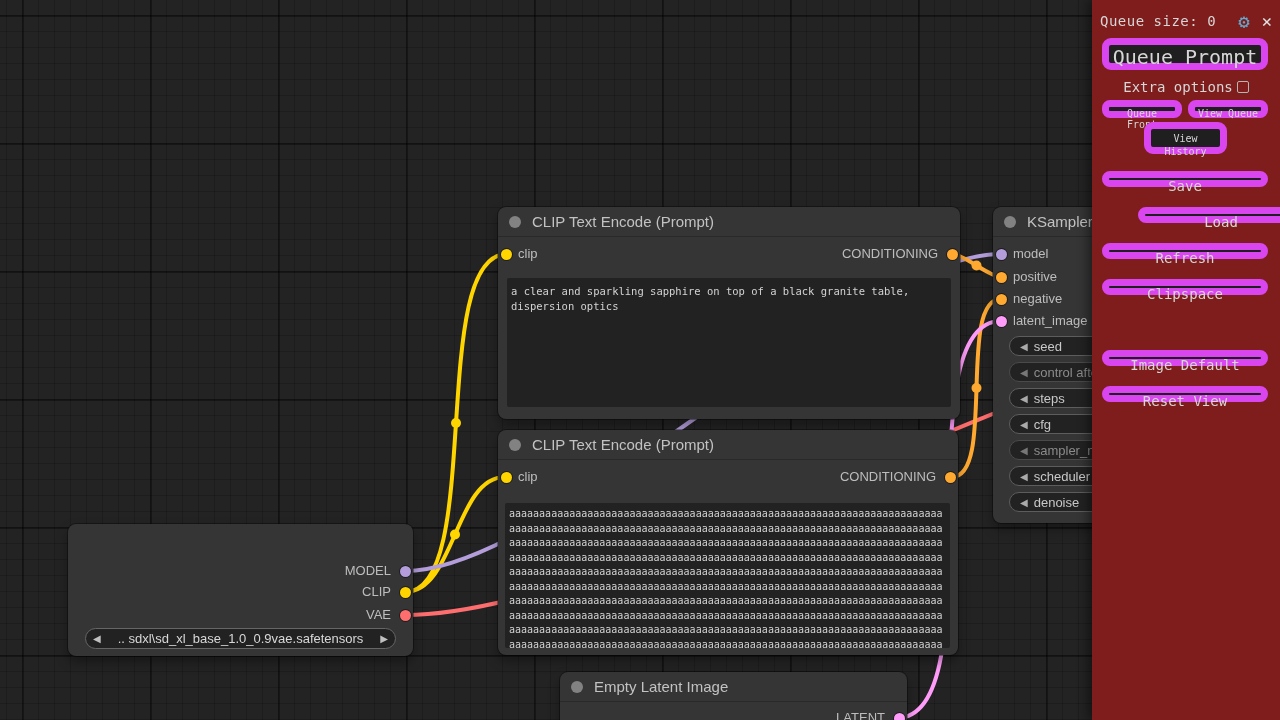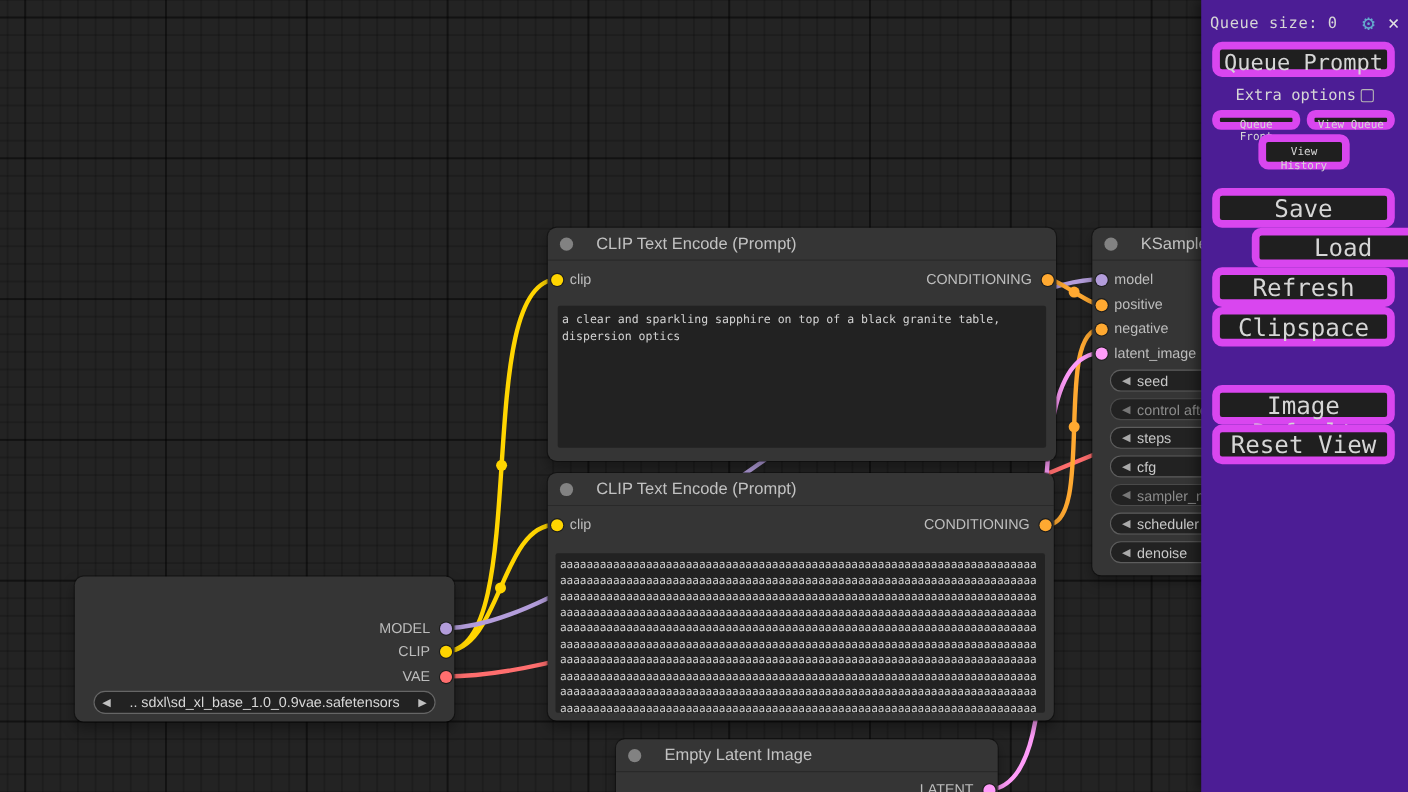--- a/index.html
+++ b/index.html
@@ -22,21 +22,21 @@
   svg.wires path { fill:none; stroke-width:4; stroke-linecap:round; }
 
   
   .node {
     position:absolute; z-index:2;
     background:#353535; border-radius:8px;
     box-shadow:0 0 0 1px rgba(0,0,0,0.35), 0 6px 12px rgba(0,0,0,0.35);
   }
   .node-title {
     position:relative; height:30px; line-height:30px;
-    color:#c2c2c2; font-size:15px; padding-left:44px;
+    color:#c2c2c2; font-size:15px; padding-left:34px;
     border-bottom:1px solid rgba(0,0,0,0.22);
     white-space:nowrap; overflow:hidden;
   }
   .tdot {
     position:absolute; left:11px; top:9px; width:12px; height:12px;
     border-radius:50%; background:#828282;
   }
   .port { position:absolute; height:16px; line-height:16px; font-size:13px; color:#bdbdbd; white-space:nowrap; }
   .port .dot {
     position:absolute; top:2.5px; width:11px; height:11px; border-radius:50%;
@@ -68,21 +68,21 @@
     border-radius:10px; display:flex; align-items:center;
     color:#c8c8c8; font-size:13px; white-space:nowrap; overflow:hidden;
   }
   .pill .arrow { font-size:10px; color:#aaa; padding:0 6px 0 10px; }
   .pill.dim { color:#8b8b8b; border-color:#4a4a4a; }
   .pill.dim .arrow { color:#777; }
 
   
   .sidebar {
     position:absolute; left:1092px; top:0; width:188px; height:720px; z-index:10;
-    background:#4c1d95; box-shadow:-4px 0 10px rgba(0,0,0,0.45);
+    background:#7f1d1d; box-shadow:-4px 0 10px rgba(0,0,0,0.45);
     font-family:"DejaVu Sans Mono", monospace; color:#d6d6d6;
   }
   .menu-header { position:absolute; left:8px; right:8px; top:10px; height:22px; display:flex; align-items:center; }
   .qsize { font-size:14px; letter-spacing:0.5px; }
   .gear { margin-left:auto; font-size:19px; color:#64a9cd; cursor:pointer; line-height:20px; }
   .closex { font-size:17px; color:#e2e2e2; cursor:pointer; padding-left:12px; font-weight:bold; }
   .btn {
     display:block; position:absolute; left:10px; width:166px;
     background:#1f1f1f; border:7px solid #d946ef; border-radius:9px;
     color:#d6d6d6; font-family:"DejaVu Sans Mono", monospace; cursor:pointer;
@@ -91,21 +91,21 @@
   .btn-queue { top:38px; height:32px; font-size:20px; }
   .extra-row { position:absolute; top:79px; left:0; width:188px; display:flex; justify-content:center; align-items:center; font-size:14px; }
   .extra-row input {
     appearance:none; -webkit-appearance:none; width:12px; height:12px;
     border:1px solid #b5b5b5; border-radius:2px; background:transparent; margin-left:4px; cursor:pointer;
   }
   .btn-small { height:18px; font-size:10px; border-radius:8px; padding-top:1px; }
   .btn-qf { top:100px; left:10px; width:80px; }
   .btn-vq { top:100px; left:96px; width:80px; }
   .btn-vh { top:122px; left:52px; width:83px; height:32px; font-size:10px; border-radius:9px; white-space:pre-line; line-height:13px; padding-top:3px; }
-  .btn-main { height:36px; font-size:22px; }
+  .btn-main { height:16px; font-size:14px; }
 </style>
 </head>
 <body>
 
 <svg class="wires" width="1280" height="720">
   <path d="M 405 592 C 485 592, 427 254, 507 254" stroke="#FFD500"></path>
   <path d="M 405 592 C 455 592, 455 477, 505 477" stroke="#FFD500"></path>
   <path d="M 405 571 C 554 571, 852 254, 1001 254" stroke="#B39DDB"></path>
   <path d="M 405 615 C 629 615, 1076 330, 1300 330" stroke="#FF6E6E"></path>
   <path d="M 952 254 C 964 254, 989 277, 1001 277" stroke="#FFA931"></path>

